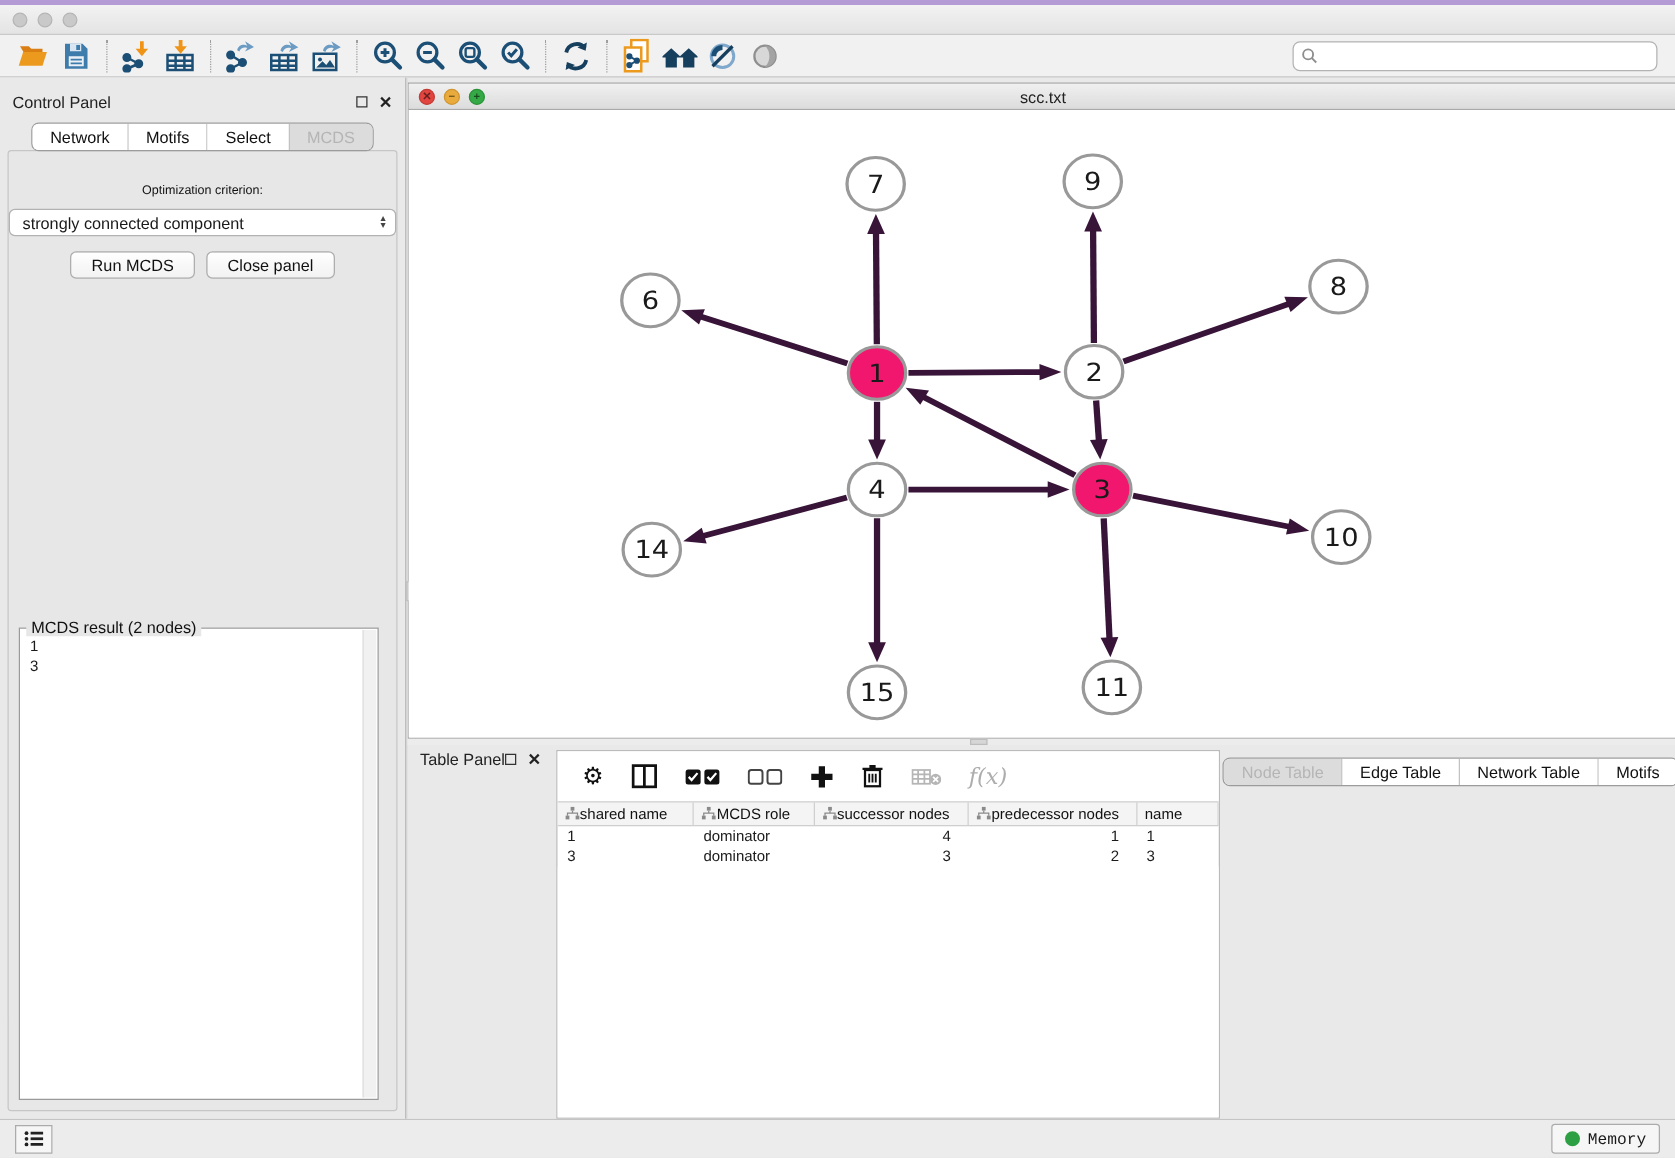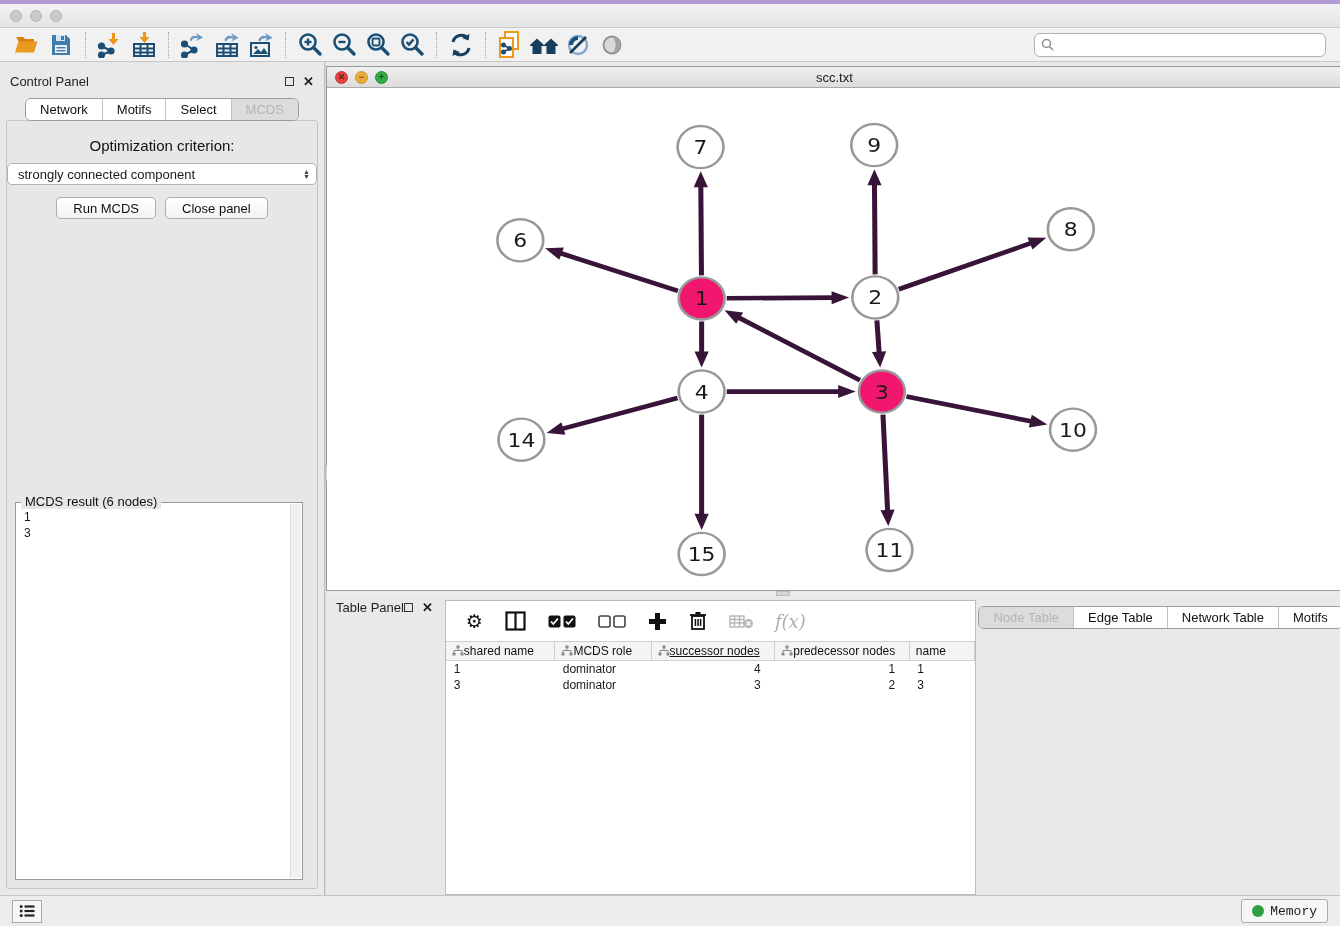--- a/index.html
+++ b/index.html
@@ -34,21 +34,21 @@
   .close-x { font-size:13px; font-weight:bold; color:#222; line-height:1; }
 
   
   .cp-tabs { display:flex; justify-content:center; margin-top:6px; margin-bottom:-1px; position:relative; z-index:2; }
   .seg-group { display:flex; border:1px solid #9c9c9c; border-radius:6px; overflow:hidden; background:#fff; }
   .seg { padding:3px 14px; font-size:13px; background:#fff; border-right:1px solid #c2c2c2; color:#111; }
   .seg:last-child { border-right:none; }
   .seg.disabled-active { background:#dcdcdc; color:#b5b5b5; }
 
   .cp-content { flex:1; margin:0 6px 6px 6px; background:#e7e7e7; border:1px solid #c6c6c6; border-radius:3px; display:flex; flex-direction:column; align-items:center; position:relative; }
-  .crit-label { margin-top:16px; font-size:15px; color:#111; }
+  .crit-label { margin-top:26px; font-size:10px; color:#111; }
   .dropdown { margin-top:9px; width:310px; height:22px; background:#fff; border:1px solid #b2b2b2; border-radius:5px; display:flex; align-items:center; padding:0 6px 0 10px; font-size:13px; }
   .dd-stepper { margin-left:auto; display:flex; flex-direction:column; line-height:5px; font-size:7px; color:#444; }
   .btn-row { margin-top:12px; display:flex; gap:9px; }
   .mac-btn { background:linear-gradient(#ffffff,#f2f2f2); border:1px solid #aeaeae; border-radius:5px; height:22px; padding:0 16px; font-size:13px; color:#111; font-family:"Liberation Sans",sans-serif; }
   .groupbox { position:absolute; left:8px; right:14px; bottom:8px; height:378px; border:1px solid #9a9a9a; background:#fff; }
   .groupbox-legend { position:absolute; top:-9px; left:5px; background:#e7e7e7; padding:0 4px; font-size:13px; color:#111; }
   .result-list { position:absolute; inset:2px 13px 2px 2px; font-size:12px; padding:4px 6px; line-height:16px; }
   .gb-scroll { position:absolute; top:1px; bottom:1px; right:1px; width:11px; background:#f1f1f1; border-left:1px solid #ddd; }
 
   
@@ -285,21 +285,21 @@
         <span class="dd-stepper">
             <span>▲</span>
             <span>▼</span>
           </span>
       </div>
       <div class="btn-row">
         <button class="mac-btn">Run MCDS</button>
         <button class="mac-btn">Close panel</button>
       </div>
       <div class="groupbox">
-        <span class="groupbox-legend">MCDS result (6 nodes)</span>
+        <span class="groupbox-legend">MCDS result (2 nodes)</span>
         <div class="result-list" id="result-list">
             <div>1</div>
             <div>3</div>
           </div>
         <div class="gb-scroll"></div>
       </div>
     </div>
   </div>
 
   <div class="v-divider">
@@ -453,21 +453,21 @@
               <svg width="12" height="12" viewBox="0 0 12 12" style="flex:none">
                 <g fill="#8a8a8a">
                   <rect x="4.5" y="0.5" width="3" height="3"></rect>
                   <rect x="0.5" y="7.5" width="3" height="3"></rect>
                   <rect x="8.5" y="7.5" width="3" height="3"></rect>
                 </g>
                 <path d="M6 3.5v2M2 7.5v-2h8v2" fill="none" stroke="#8a8a8a" stroke-width="1"></path>
               </svg>
               <span class="th-label">MCDS role</span>
             </div>
-            <div class="th-cell" style="width: 156px; text-decoration: underline;">
+            <div class="th-cell" style="width: 156px;">
               <svg width="12" height="12" viewBox="0 0 12 12" style="flex:none">
                 <g fill="#8a8a8a">
                   <rect x="4.5" y="0.5" width="3" height="3"></rect>
                   <rect x="0.5" y="7.5" width="3" height="3"></rect>
                   <rect x="8.5" y="7.5" width="3" height="3"></rect>
                 </g>
                 <path d="M6 3.5v2M2 7.5v-2h8v2" fill="none" stroke="#8a8a8a" stroke-width="1"></path>
               </svg>
               <span class="th-label">successor nodes</span>
             </div>

